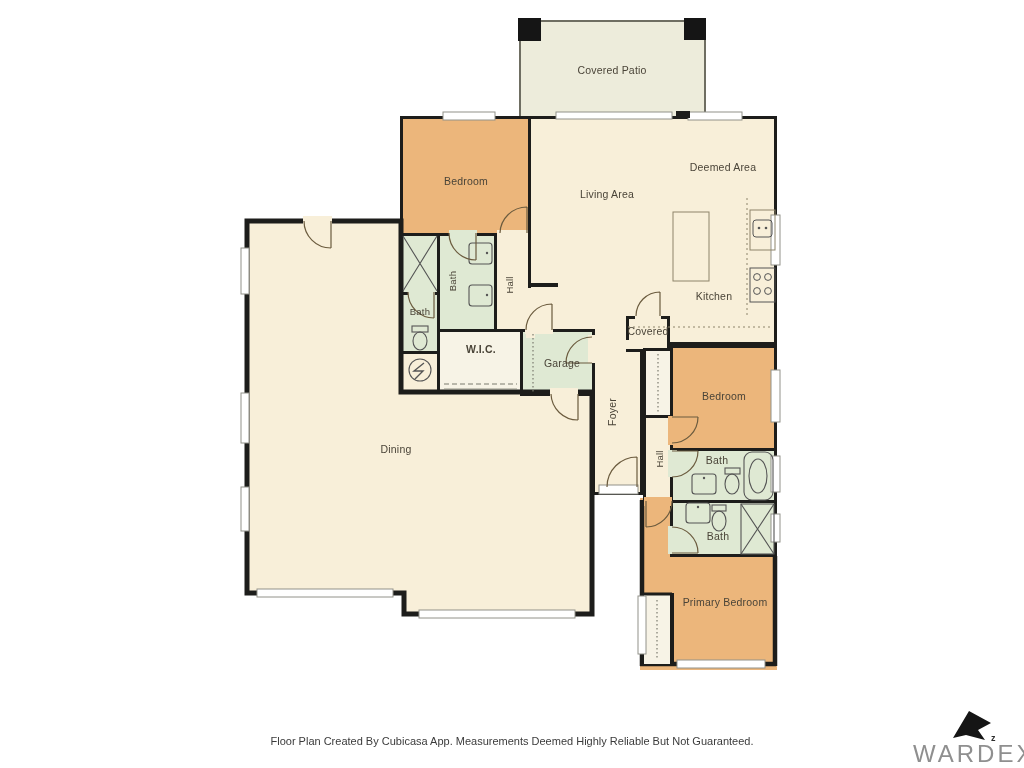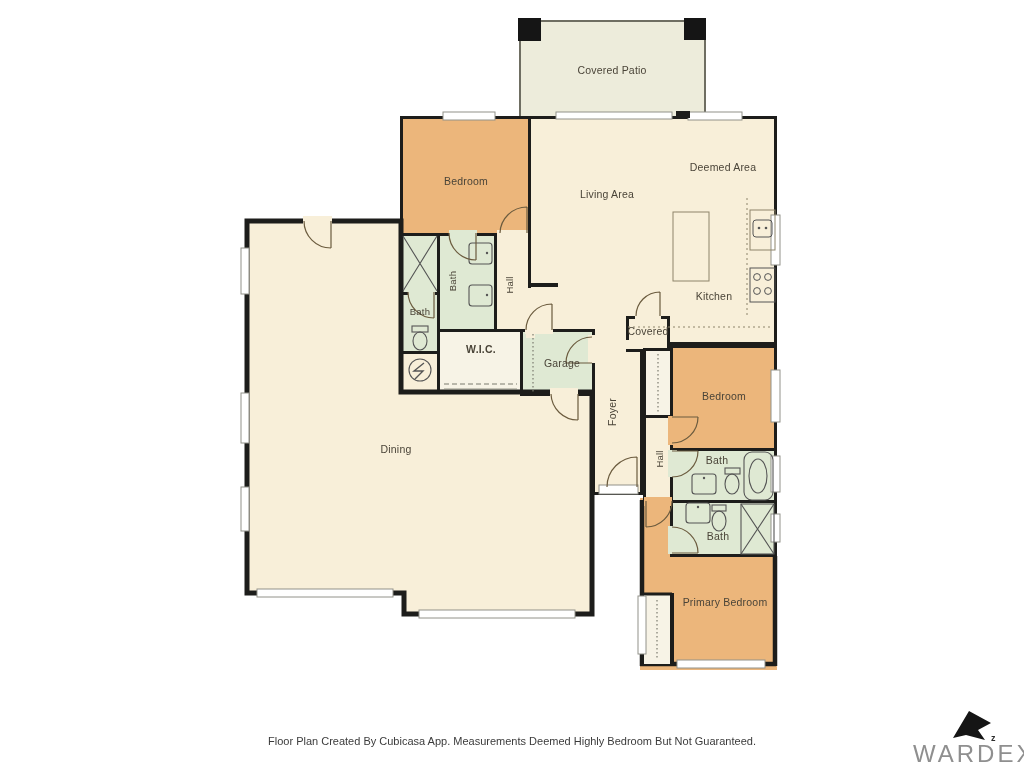--- a/index.html
+++ b/index.html
@@ -194,17 +194,17 @@
   <div class="lbl" style="left:648px;top:331px;">Covered</div>
   <div class="lbl" style="left:396px;top:449px;">Dining</div>
   <div class="lbl v" style="left:612px;top:412px;">Foyer</div>
   <div class="lbl" style="left:724px;top:396px;">Bedroom</div>
   <div class="lbl v sm" style="left:659px;top:459px;">Hall</div>
   <div class="lbl" style="left:717px;top:460px;">Bath</div>
   <div class="lbl" style="left:718px;top:536px;">Bath</div>
   <div class="lbl" style="left:718px;top:602px;padding-left:14px;">Primary Bedroom</div>
 </div>
 
-<div id="footer">Floor Plan Created By Cubicasa App. Measurements Deemed Highly Bedroom But Not Guaranteed.</div>
+<div id="footer">Floor Plan Created By Cubicasa App. Measurements Deemed Highly Reliable But Not Guaranteed.</div>
 
 <div id="logo">
   <div id="logo-text">WARDEX</div>
 </div>
 
 </body></html>

